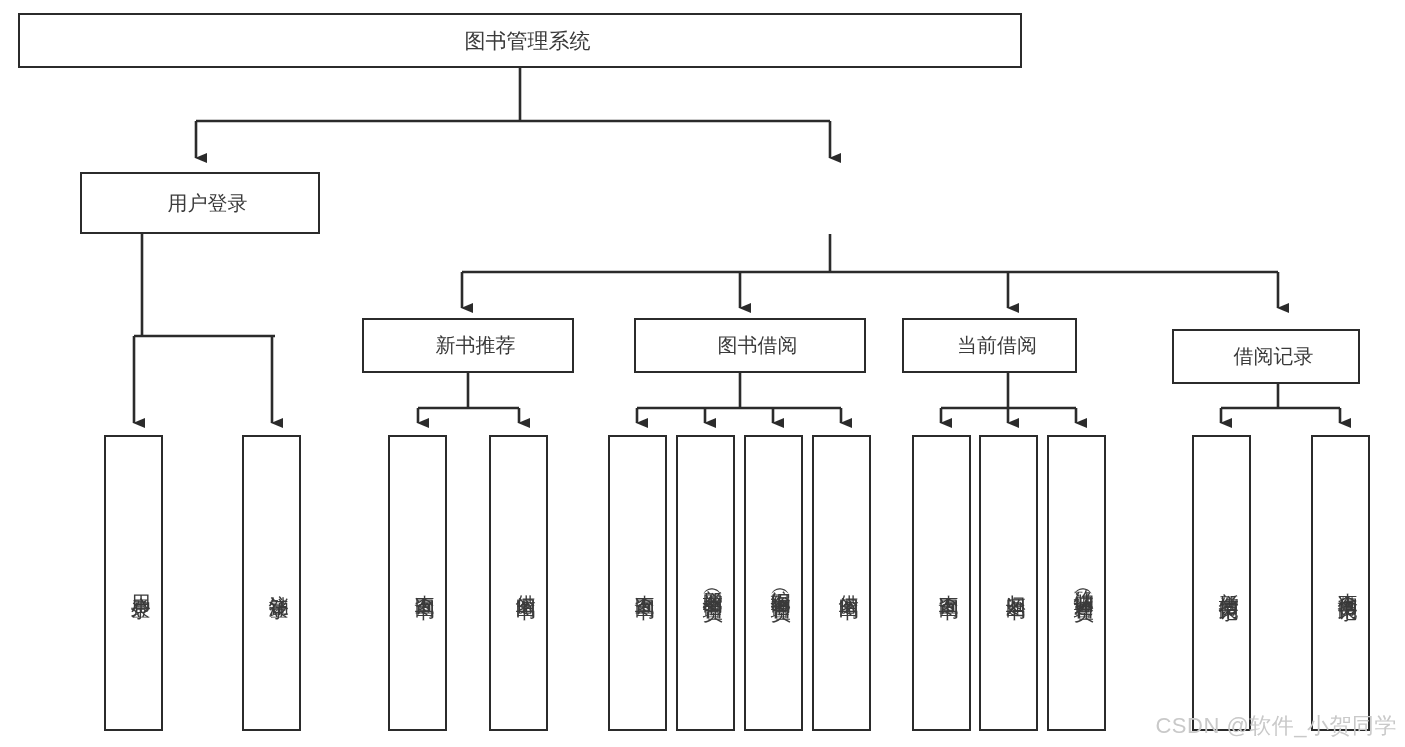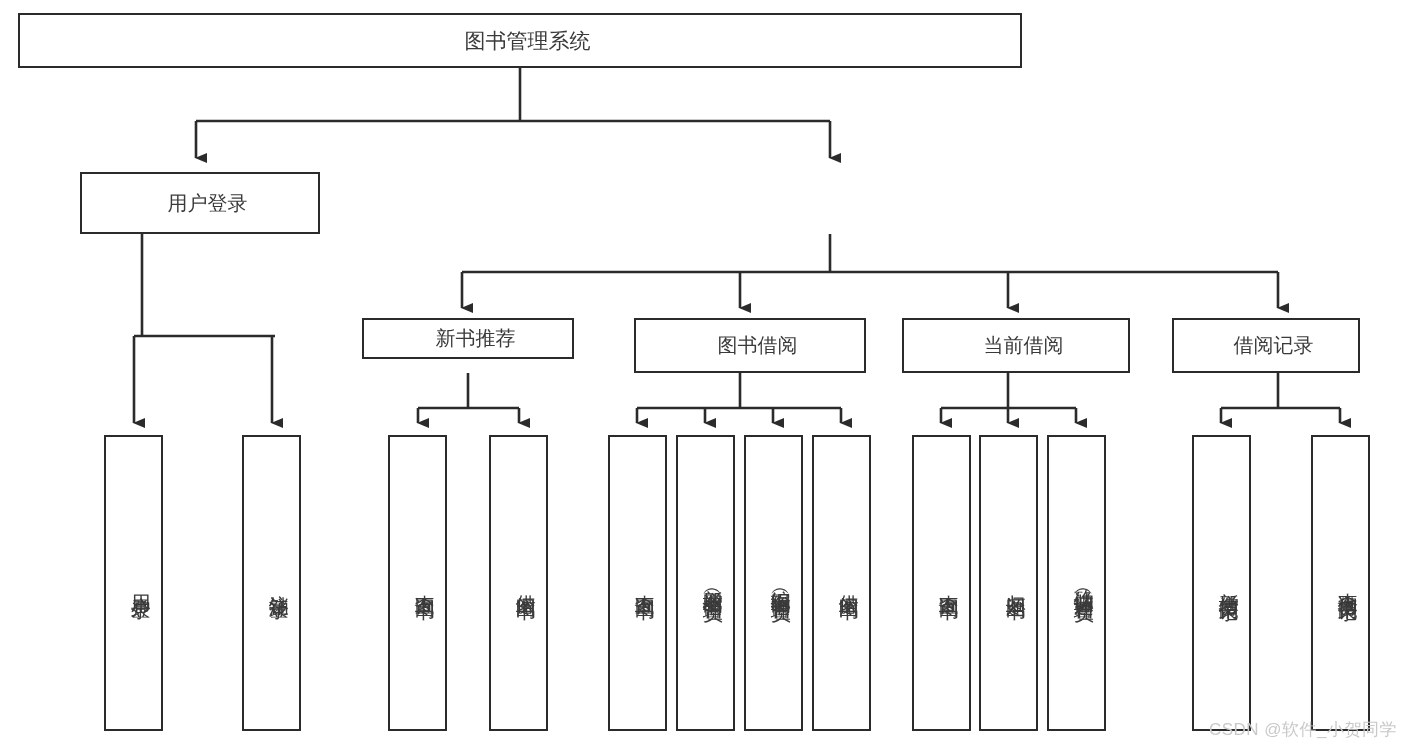--- a/index.html
+++ b/index.html
@@ -60,21 +60,21 @@
     white-space: nowrap;
   }
   .htext {
     display: block;
     white-space: nowrap;
   }
   #watermark {
     position: absolute;
     right: 8px;
     bottom: 6px;
-    font-size: 17px;
+    font-size: 22px;
     color: #c9c9c9;
     letter-spacing: 0.5px;
     white-space: nowrap;
   }
 </style>
 </head>
 <body>
 
 <div id="canvas">
 
@@ -131,33 +131,33 @@
 
   <div class="node root" style="left:18px; top:13px; width:1004px; height:55px;">
     <span class="htext">图书管理系统</span>
   </div>
 
   <div class="node level2" style="left:80px; top:172px; width:240px; height:62px;">
     <span class="htext">用户登录</span>
   </div>
 
 
-  <div class="node level3" style="left:362px; top:318px; width:212px; height:41px;">
+  <div class="node level3" style="left:362px; top:318px; width:212px; height:55px;">
     <span class="htext">新书推荐</span>
   </div>
 
   <div class="node level3" style="left:634px; top:318px; width:232px; height:55px;">
     <span class="htext">图书借阅</span>
   </div>
 
-  <div class="node level3" style="left:902px; top:318px; width:228px; height:55px;">
+  <div class="node level3" style="left:902px; top:318px; width:175px; height:55px;">
     <span class="htext">当前借阅</span>
   </div>
 
-  <div class="node level3" style="left:1172px; top:318px; width:188px; height:55px;">
+  <div class="node level3" style="left:1172px; top:329px; width:188px; height:55px;">
     <span class="htext">借阅记录</span>
   </div>
 
   <div class="node leaf" style="left:104px; top:435px; width:59px; height:296px;">
     <span class="vtext">用户登录</span>
   </div>
 
   <div class="node leaf" style="left:242px; top:435px; width:59px; height:296px;">
     <span class="vtext">注销登录</span>
   </div>

